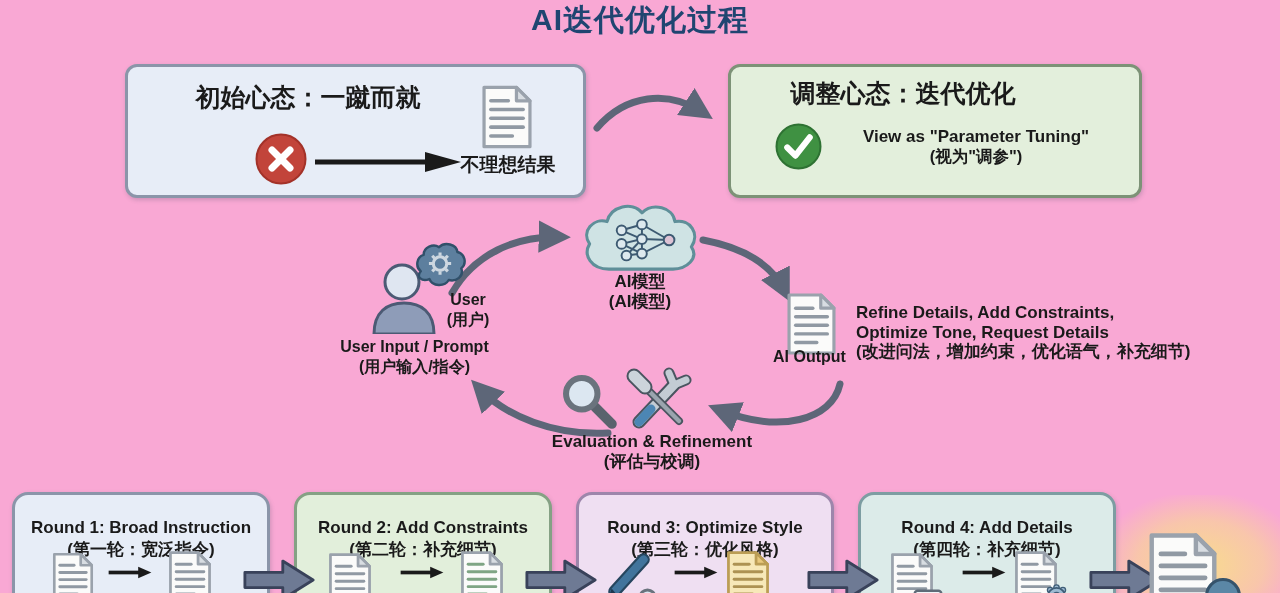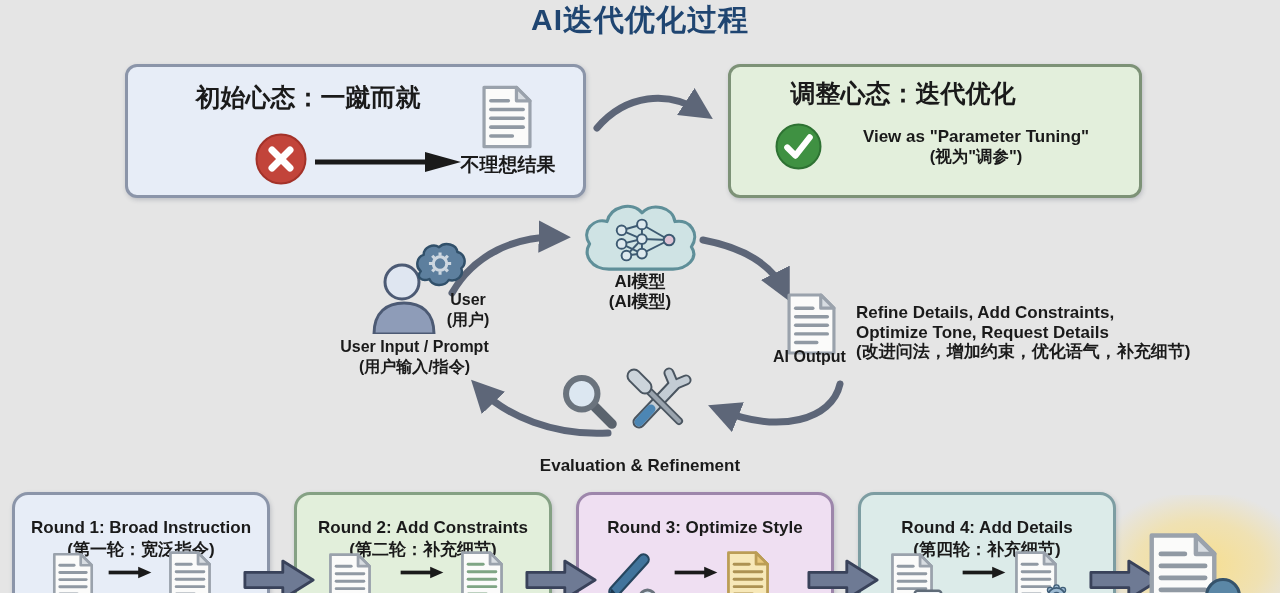--- a/index.html
+++ b/index.html
@@ -158,21 +158,21 @@
     </symbol>
 
     <symbol id="sym-subdoc" viewBox="0 0 26 20">
       <rect x="1.5" y="1.5" width="23" height="17" rx="2.5" fill="#f0f4f8" stroke="#5f6b78" stroke-width="2.2"></rect>
       <line x1="5" y1="7" x2="21" y2="7" stroke="#8b95a0" stroke-width="2"></line>
       <line x1="5" y1="12" x2="17" y2="12" stroke="#8b95a0" stroke-width="2"></line>
     </symbol>
   </defs>
 </svg>
 
-<div class="canvas" style="background-color: #e5e5e5;">
+<div class="canvas" style="background-color: #f9a8d4;">
 
   <div class="abs ctr page-title" style="left: 0px; width: 1280px; color: rgb(31, 69, 113);">AI迭代优化过程</div>
 
   <div class="abs glow" style="left:1100px;top:495px;width:200px;height:140px;"></div>
 
   <svg class="abs" style="left:0;top:0;pointer-events:none;" width="1280" height="593" viewBox="0 0 1280 593">
     <defs>
       <marker id="ah" viewBox="0 0 10 10" refX="6" refY="5" markerWidth="4.6" markerHeight="4.6" orient="auto-start-reverse">
         <path d="M0 0 L10 5 L0 10 Z" fill="#5d6678"></path>
       </marker>
@@ -246,22 +246,23 @@
     <div class="nowrap">Optimize Tone, Request Details</div>
     <div class="nowrap">(改进问法，增加约束，优化语气，补充细节)</div>
   </div>
 
   <svg class="abs" style="left:560px;top:372px;" width="58" height="58" viewBox="0 0 48 48">
       <use href="#sym-mag"></use>
     </svg>
   <svg class="abs" style="left:624px;top:366px;" width="68" height="68" viewBox="0 0 68 68">
       <use href="#sym-tools"></use>
     </svg>
-  <div class="abs ctr t17" style="left:515px;top:432px;width:250px;margin-top:24px;">
+  <div class="abs ctr t17" style="left:527px;top:432px;width:250px;">
     <div class="nowrap">Evaluation &amp; Refinement</div>
+    <div class="nowrap">(评估与校调)</div>
   </div>
 
   <div class="box round-box" style="left: 12px; background-color: rgb(231, 237, 247); border-color: rgb(139, 149, 169);">
     <div class="ctr round-title">
       <div class="nowrap">Round 1: Broad Instruction</div>
       <div class="nowrap">(第一轮：宽泛指令)</div>
     </div>
     <svg class="abs" style="left:36px;top:56px;" width="44" height="55" viewBox="0 0 40 50">
         <use href="#sym-doc"></use>
       </svg>
@@ -286,20 +287,21 @@
         <use href="#sym-arrow"></use>
       </svg>
     <svg class="abs doc-green" style="left:162px;top:54px;" width="46" height="58" viewBox="0 0 40 50">
         <use href="#sym-doc"></use>
       </svg>
   </div>
 
   <div class="box round-box" style="left: 576px; background-color: rgb(239, 223, 242); border-color: rgb(157, 134, 171);">
     <div class="ctr round-title">
       <div class="nowrap">Round 3: Optimize Style</div>
+      <div class="nowrap">(第三轮：优化风格)</div>
     </div>
     <svg class="abs" style="left:22px;top:52px;" width="58" height="58" viewBox="0 0 60 60">
         <use href="#sym-pen"></use>
       </svg>
     <svg class="abs" style="left:58px;top:92px;" width="28" height="28" viewBox="0 0 48 48">
         <use href="#sym-mag"></use>
       </svg>
     <svg class="abs" style="left:94px;top:70px;color:#1a1a1a;" width="46" height="15" viewBox="0 0 56 18">
         <use href="#sym-arrow"></use>
       </svg>

